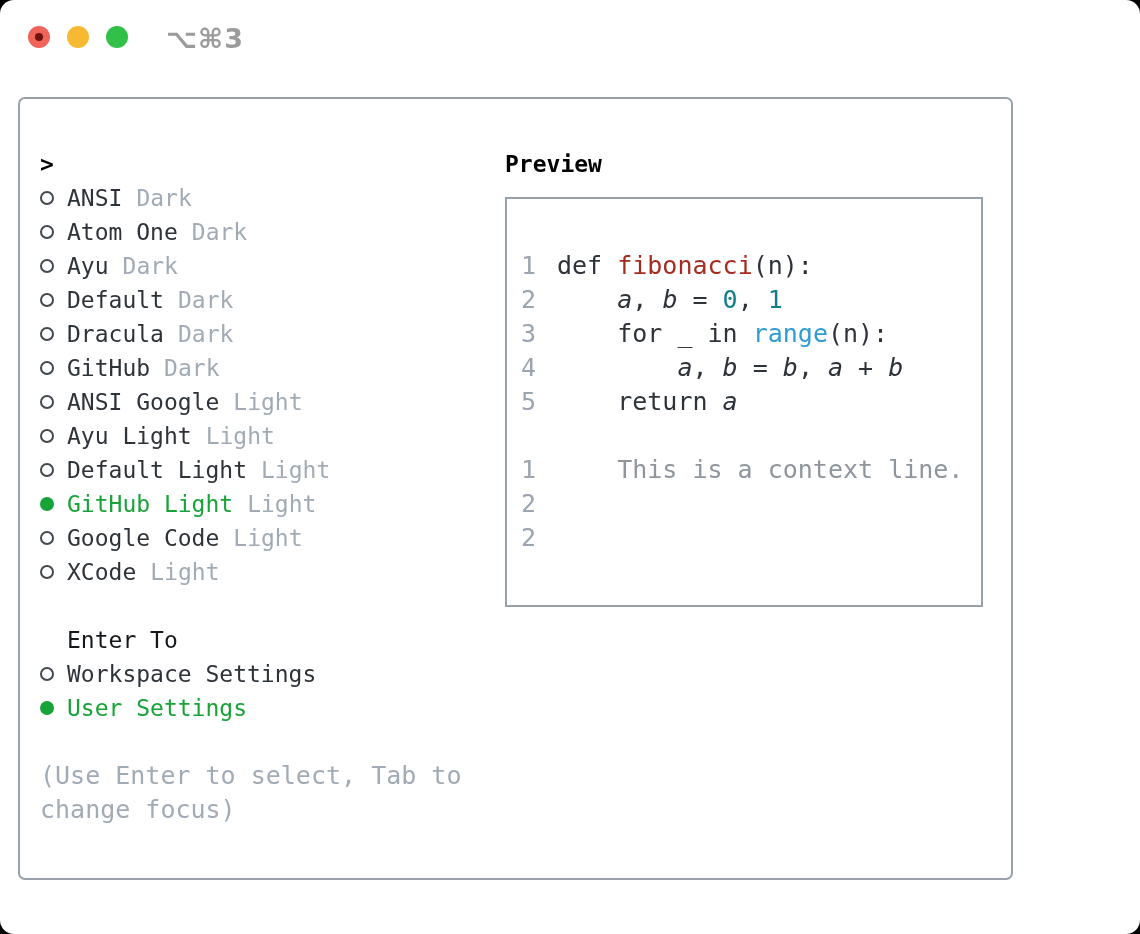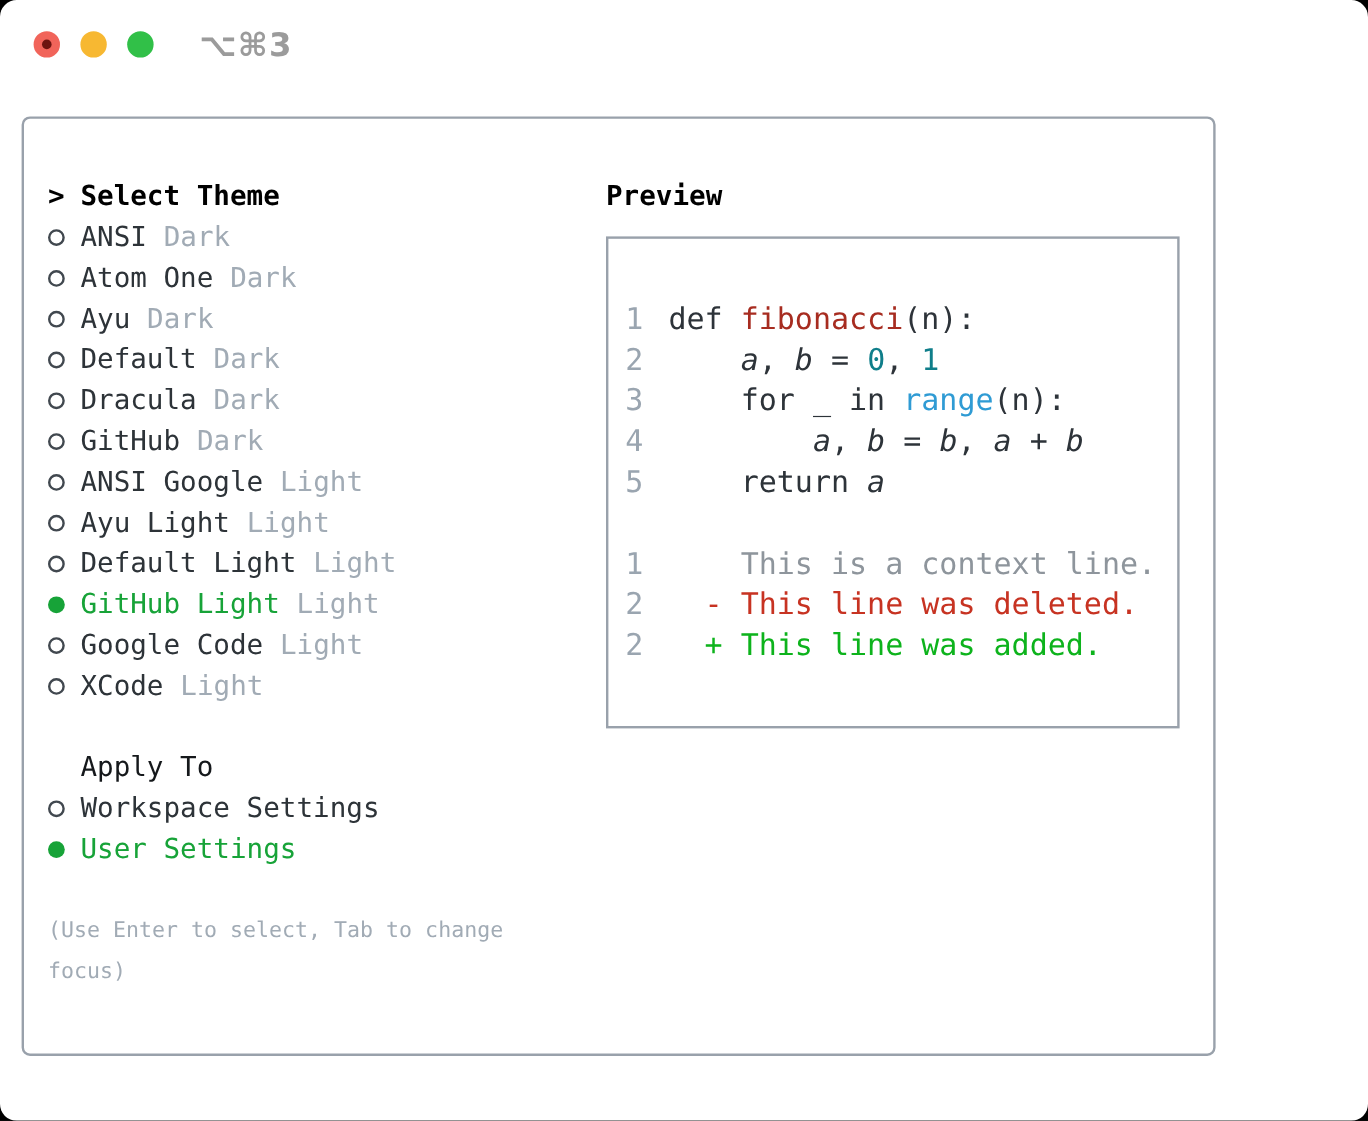--- a/index.html
+++ b/index.html
@@ -32,21 +32,21 @@
   .gutter{width:27px;flex:none;display:flex;align-items:center;}
   .prefix{font-weight:bold;color:#000;}
   .panel-title{font-weight:bold;color:#000;}
   .radio{width:14px;height:14px;border-radius:50%;border:2px solid #41484f;box-sizing:border-box;flex:none;}
   .radio.on{border:none;background:var(--c-accent);}
   .item .name{color:var(--c-item);}
   .item.selected .name{color:var(--c-accent);}
   .item .variant{color:var(--c-dim);margin-left:14px;}
   .apply-title{color:#15181b;}
   .hint{
-    margin-top:0;width:445px;font-size:18px;line-height:34px;color:var(--c-dim);
+    margin-top:0;width:445px;font-size:25px;line-height:34px;color:var(--c-dim);
     white-space:normal;
   }
   
   .right-col{flex:1;}
   .preview-title{font-size:23px;line-height:34px;font-weight:bold;color:#000;height:34px;}
   .preview-box{
     margin-top:16px;width:478px;height:410px;box-sizing:border-box;
     border:2px solid var(--c-border);background:#fff;
     padding:50px 0 0 14px;font-size:25px;
   }
@@ -75,57 +75,57 @@
       <span class="light yellow"></span>
       <span class="light green"></span>
     </div>
     <span class="shortcut">⌥⌘3</span>
   </div>
 
   <div class="panel">
 
     <div class="left-col">
       <div class="line">
-        <span class="gutter prefix">&gt;</span><span class="panel-title">Select Theme</span>
+        <span class="gutter prefix">&gt;</span>
       </div>
       <div id="theme-list">
           <div class="line item"><span class="gutter"><span class="radio"></span></span><span class="name">ANSI</span><span class="variant">Dark</span></div>
           <div class="line item"><span class="gutter"><span class="radio"></span></span><span class="name">Atom One</span><span class="variant">Dark</span></div>
           <div class="line item"><span class="gutter"><span class="radio"></span></span><span class="name">Ayu</span><span class="variant">Dark</span></div>
           <div class="line item"><span class="gutter"><span class="radio"></span></span><span class="name">Default</span><span class="variant">Dark</span></div>
           <div class="line item"><span class="gutter"><span class="radio"></span></span><span class="name">Dracula</span><span class="variant">Dark</span></div>
           <div class="line item"><span class="gutter"><span class="radio"></span></span><span class="name">GitHub</span><span class="variant">Dark</span></div>
           <div class="line item"><span class="gutter"><span class="radio"></span></span><span class="name">ANSI Google</span><span class="variant">Light</span></div>
           <div class="line item"><span class="gutter"><span class="radio"></span></span><span class="name">Ayu Light</span><span class="variant">Light</span></div>
           <div class="line item"><span class="gutter"><span class="radio"></span></span><span class="name">Default Light</span><span class="variant">Light</span></div>
           <div class="line item selected"><span class="gutter"><span class="radio on"></span></span><span class="name">GitHub Light</span><span class="variant">Light</span></div>
           <div class="line item"><span class="gutter"><span class="radio"></span></span><span class="name">Google Code</span><span class="variant">Light</span></div>
           <div class="line item"><span class="gutter"><span class="radio"></span></span><span class="name">XCode</span><span class="variant">Light</span></div>
         </div>
       <div class="line"></div>
       <div class="line">
-        <span class="gutter"></span><span class="apply-title">Apply To</span>
+        <span class="gutter"></span><span class="apply-title">Enter To</span>
       </div>
       <div id="apply-list">
           <div class="line item"><span class="gutter"><span class="radio"></span></span><span class="name">Workspace Settings</span></div>
           <div class="line item selected"><span class="gutter"><span class="radio on"></span></span><span class="name">User Settings</span></div>
         </div>
       <div class="line"></div>
       <div class="hint">(Use Enter to select, Tab to change focus)</div>
     </div>
 
     <div class="right-col">
       <div class="preview-title">Preview</div>
       <div class="preview-box" id="preview-box">
           <div class="pline"><span class="ln">1</span><span class="tok-kw">def </span><span class="tok-fn">fibonacci</span><span class="tok-plain">(n):</span></div>
           <div class="pline"><span class="ln">2</span><span class="tok-plain">    </span><span class="tok-var">a</span><span class="tok-plain">, </span><span class="tok-var">b</span><span class="tok-plain"> = </span><span class="tok-num">0</span><span class="tok-plain">, </span><span class="tok-num">1</span></div>
           <div class="pline"><span class="ln">3</span><span class="tok-plain">    for _ in </span><span class="tok-call">range</span><span class="tok-plain">(n):</span></div>
           <div class="pline"><span class="ln">4</span><span class="tok-plain">        </span><span class="tok-var">a</span><span class="tok-plain">, </span><span class="tok-var">b</span><span class="tok-plain"> = </span><span class="tok-var">b</span><span class="tok-plain">, </span><span class="tok-var">a</span><span class="tok-plain"> + </span><span class="tok-var">b</span></div>
           <div class="pline"><span class="ln">5</span><span class="tok-plain">    return </span><span class="tok-var">a</span></div>
           <div class="pline"><span class="ln"></span></div>
           <div class="pline"><span class="ln">1</span><span class="tok-ctx">    This is a context line.</span></div>
-          <div class="pline"><span class="ln">2</span><span class="tok-del">  - This line was deleted.</span></div>
-          <div class="pline"><span class="ln">2</span><span class="tok-add">  + This line was added.</span></div>
+          <div class="pline"><span class="ln">2</span></div>
+          <div class="pline"><span class="ln">2</span></div>
         </div>
     </div>
 
   </div>
 </div>
 
 </body></html>

